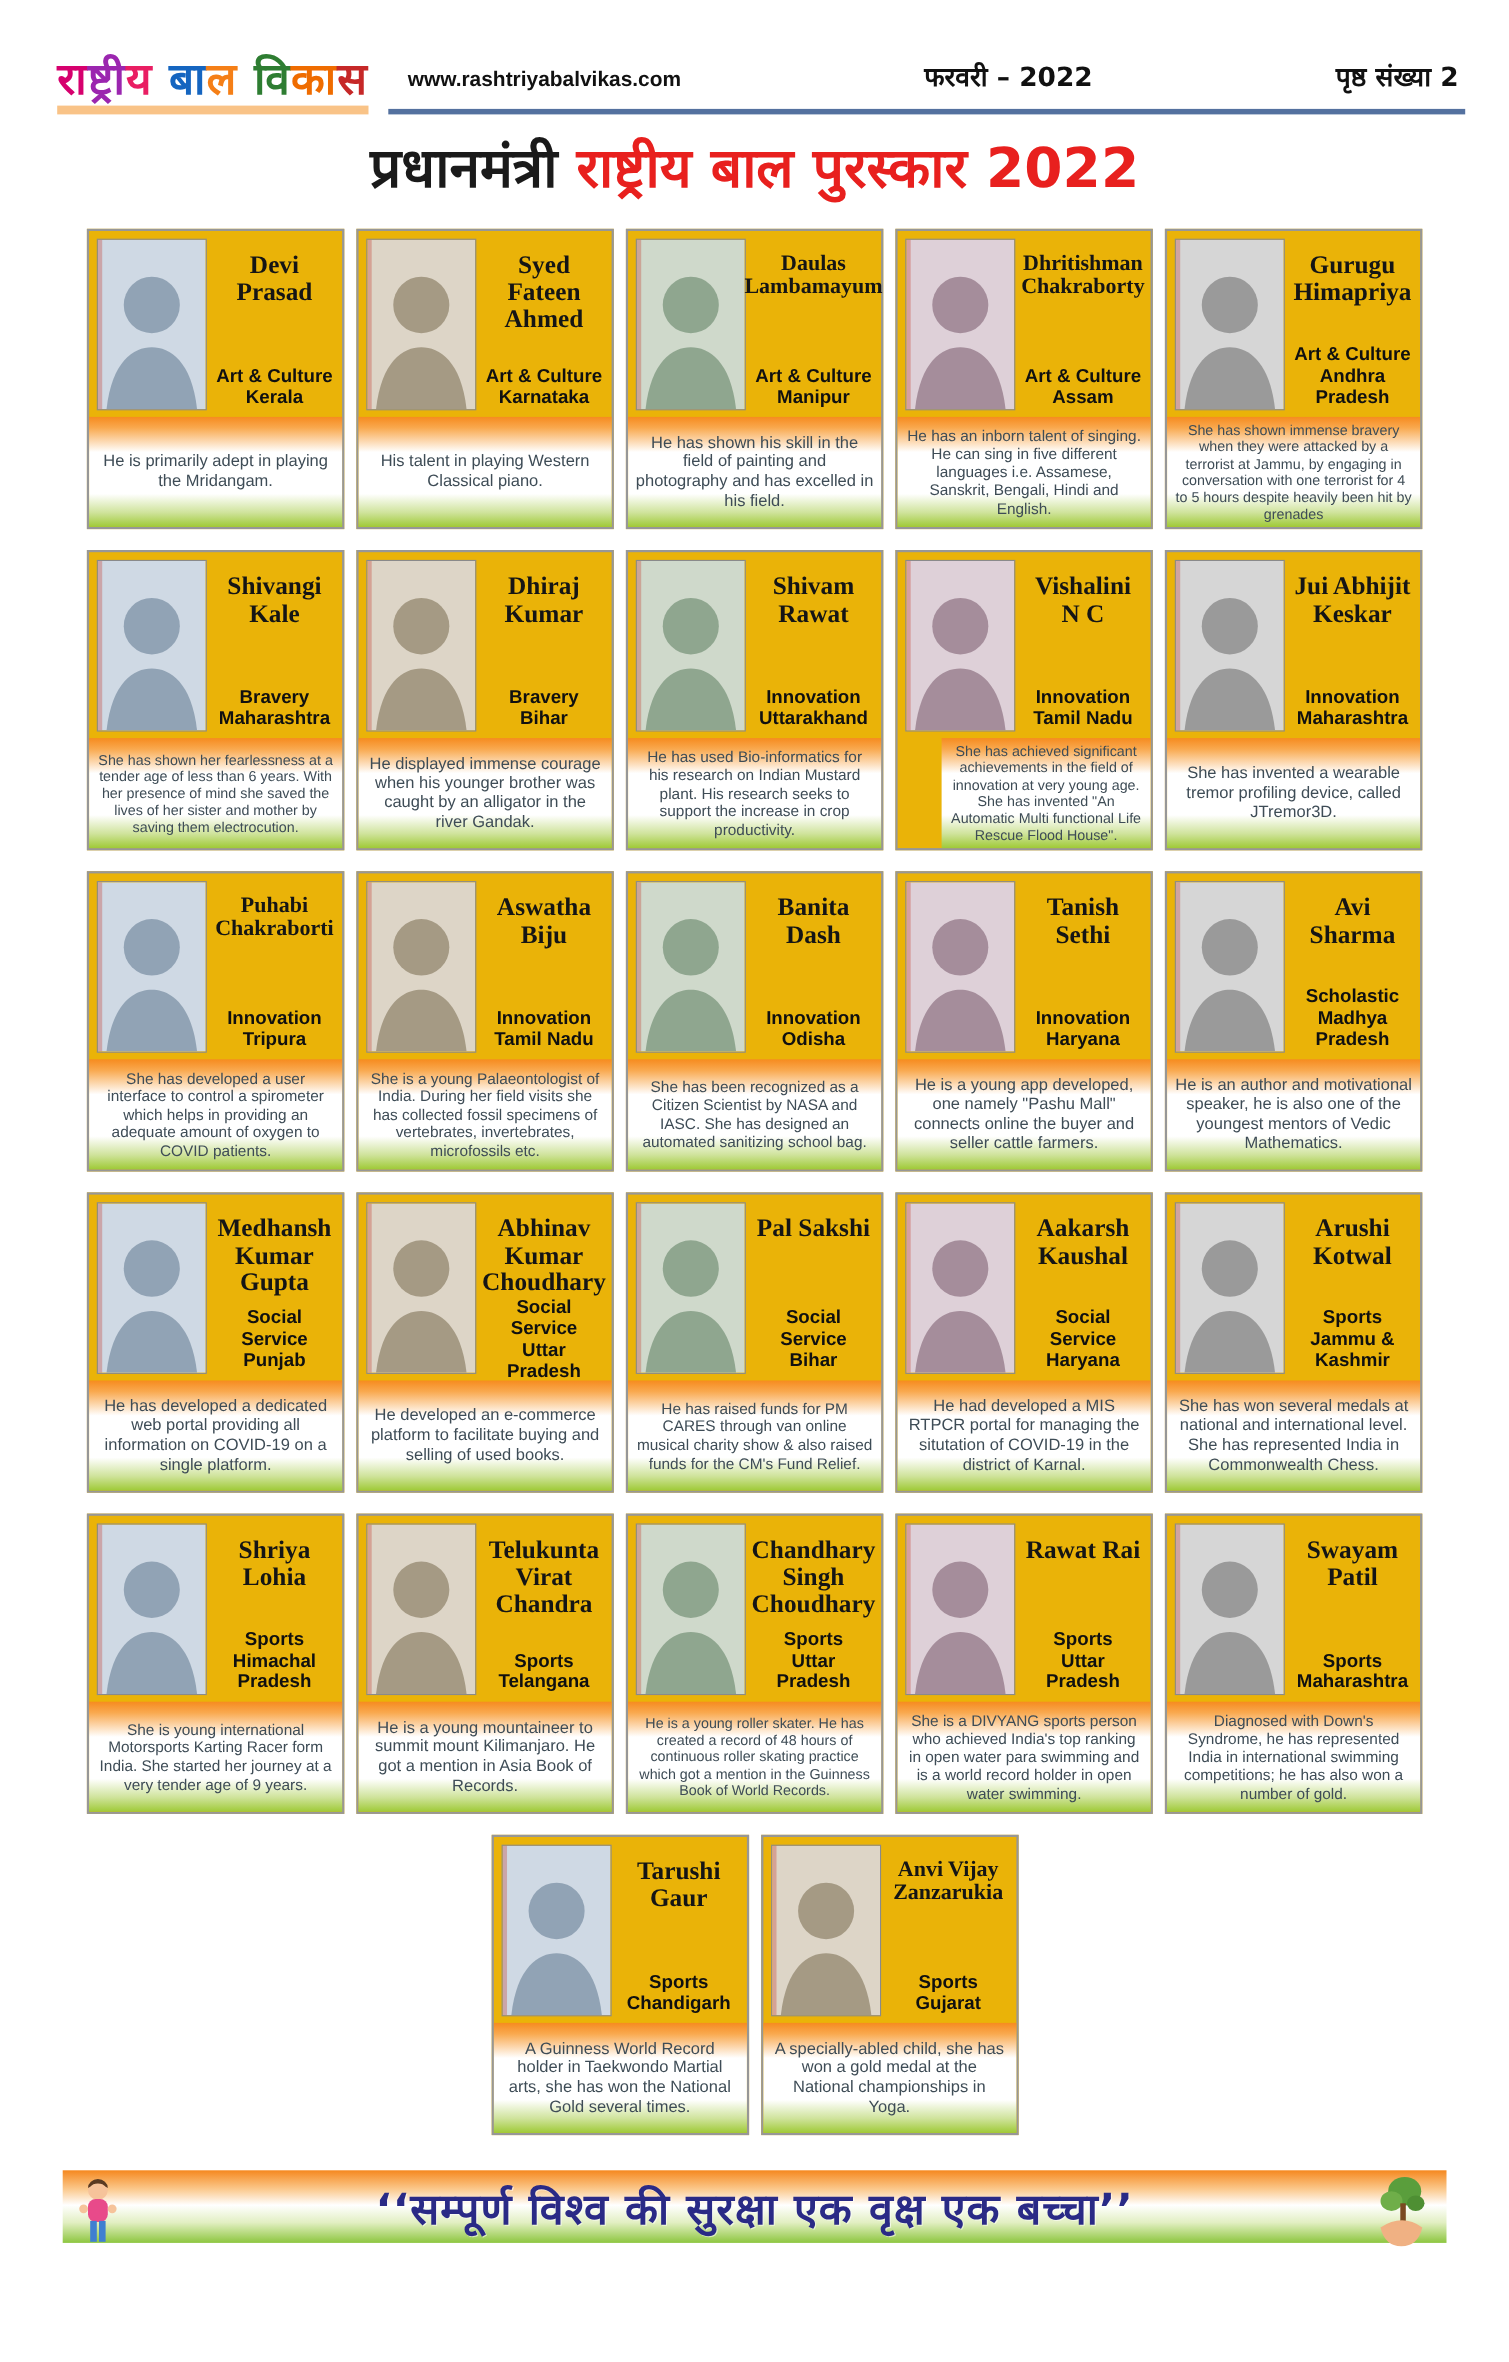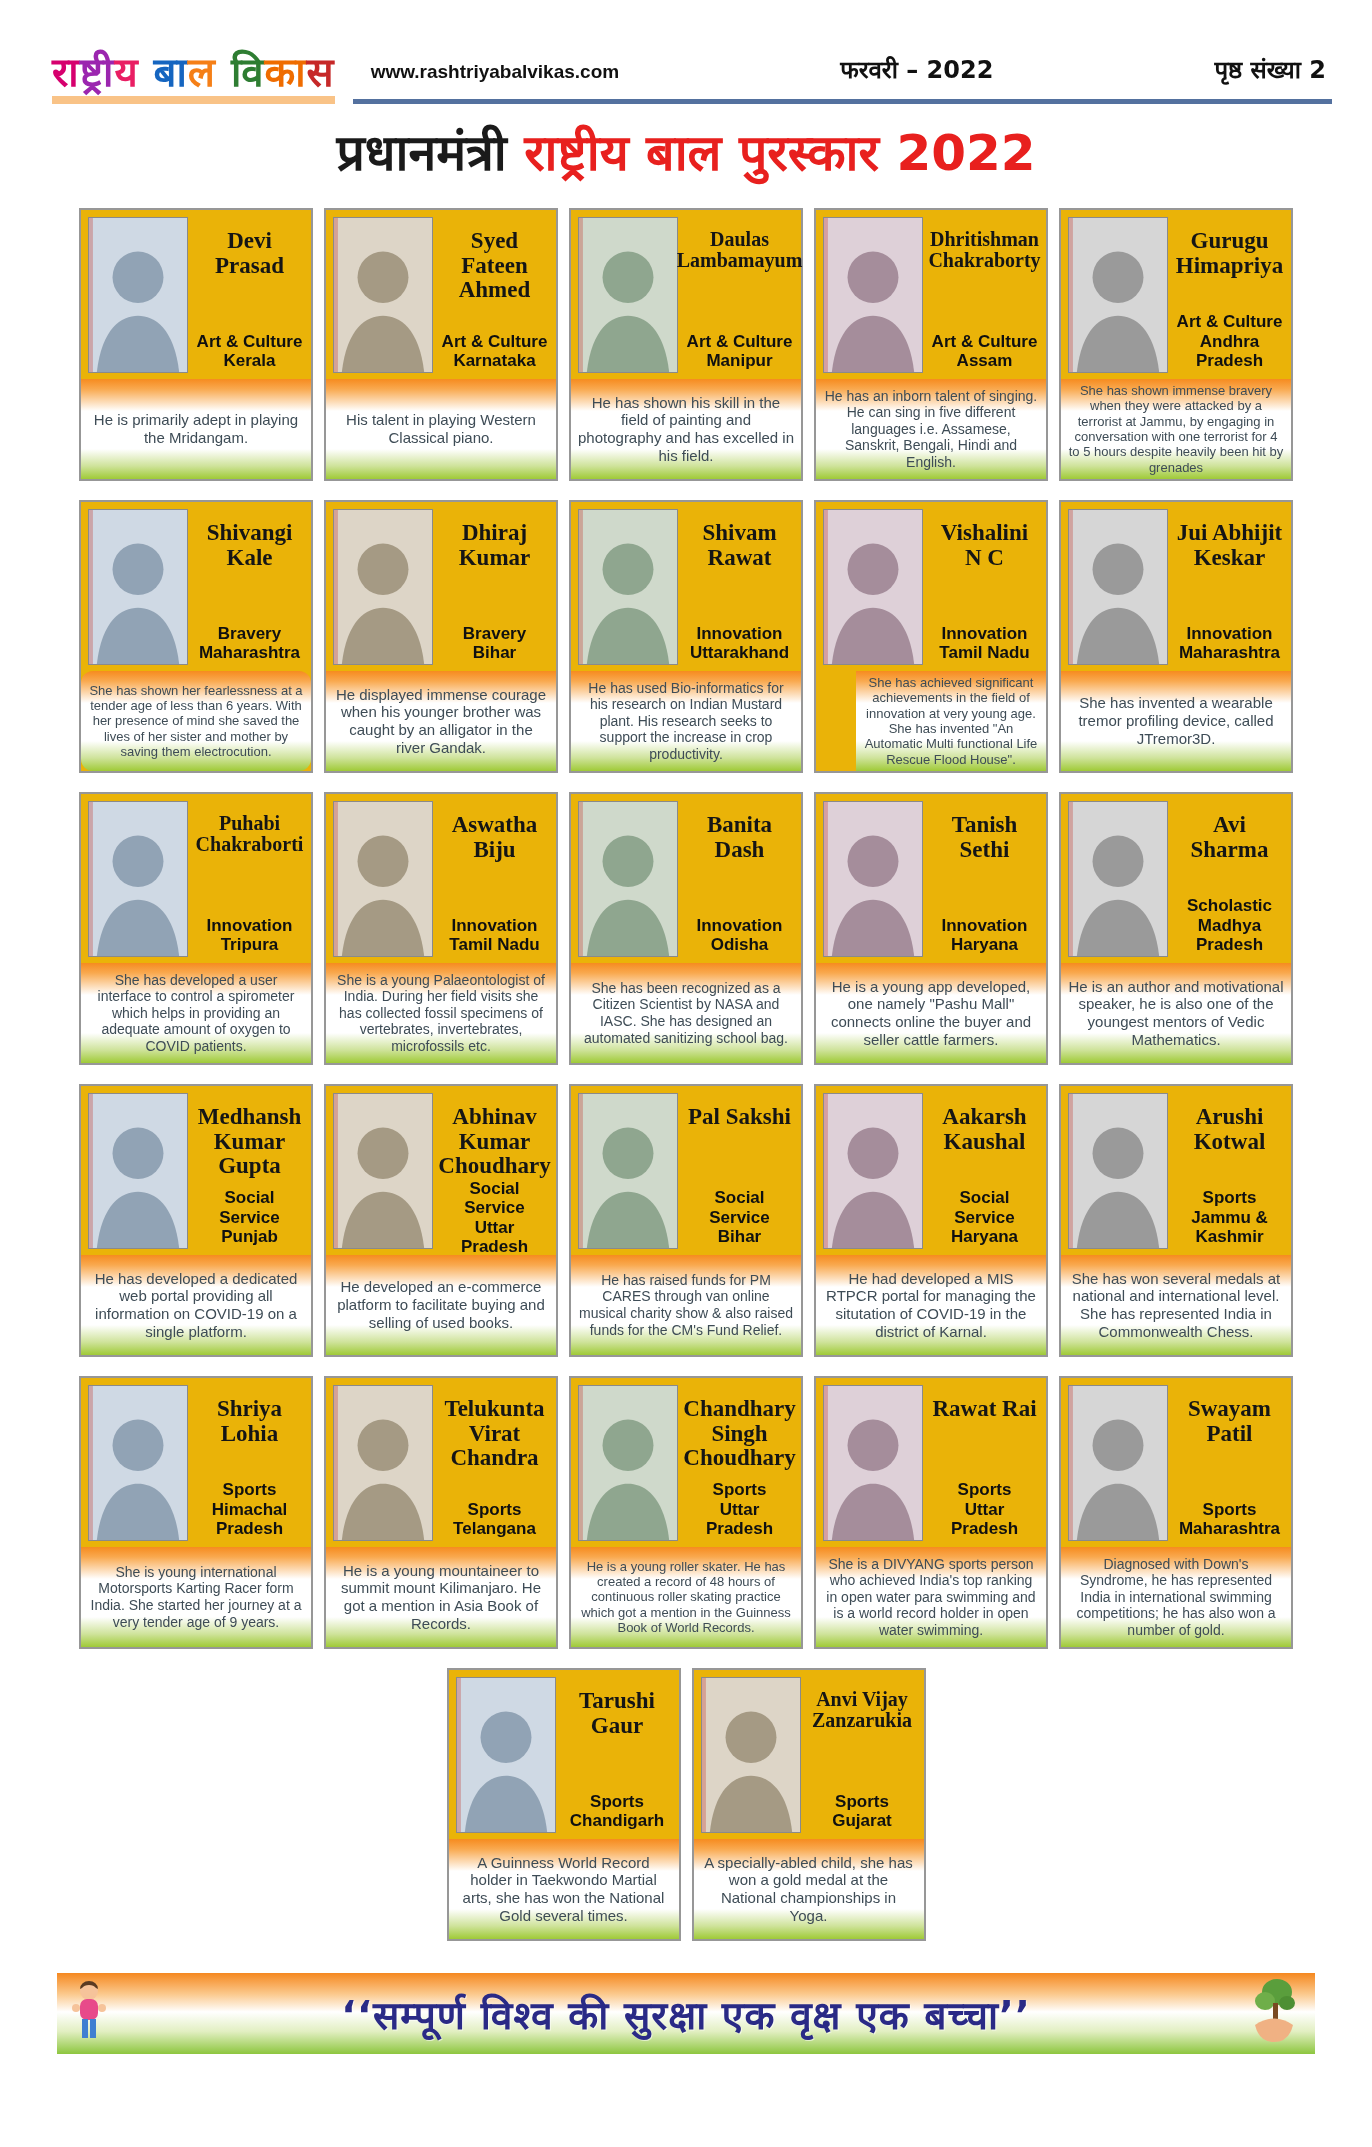--- a/index.html
+++ b/index.html
@@ -42,21 +42,21 @@
   .catstate{font-weight:bold;font-size:17px;line-height:1.15;color:#101010;padding-bottom:2px;}
   .card-desc{
     flex:1;display:flex;flex-direction:column;justify-content:center;
     text-align:center;color:#3e4c56;padding:2px 7px;font-size:15px;line-height:1.18;
     background:linear-gradient(180deg,#f68b1f 0px,#f9a94f 10px,#ffffff 32px,
                #ffffff calc(100% - 30px),#cfe39b calc(100% - 13px),#9fca37 100%);
   }
 
   
   .footer-banner{
-    position:relative;margin:32px 57px 0 57px;height:81px;
+    position:relative;margin:32px 57px 0 57px;height:66px;
     background:linear-gradient(180deg,#f5881f 0%,#fbc98d 26%,#ffffff 48%,#e2efc2 72%,#8dc63f 100%);
     display:flex;align-items:center;justify-content:center;
   }
   .footer-quote{
     font-size:39px;font-weight:bold;color:#2a2a86;letter-spacing:1px;
     text-shadow:1px 1px 0 rgba(255,255,255,0.55);white-space:nowrap;
   }
   .banner-art-left{position:absolute;left:10px;top:6px;}
   .banner-art-right{position:absolute;right:12px;top:4px;}
 </style>
@@ -194,21 +194,21 @@
         </svg>
       </div>
       <div class="card-info">
         <div class="name">Shivangi Kale</div>
         <div class="catstate">
           <div>Bravery</div>
           <div>Maharashtra</div>
         </div>
       </div>
     </div>
-    <div class="card-desc" style="font-size: 13px; border-radius: 12px;">She has shown her fearlessness at a tender age of less than 6 years. With her presence of mind she saved the lives of her sister and mother by saving them electrocution.</div>
+    <div class="card-desc" style="font-size: 13px;">She has shown her fearlessness at a tender age of less than 6 years. With her presence of mind she saved the lives of her sister and mother by saving them electrocution.</div>
   </div>
       <div class="card">
     <div class="card-top">
       <div class="photo">
         <svg viewBox="0 0 100 156" preserveAspectRatio="none">
           <rect class="ph-bg" x="0" y="0" width="100" height="156" fill="#ddd5c7"></rect>
           <rect x="0" y="0" width="4" height="156" fill="rgba(197,48,34,0.30)"></rect>
           <circle class="ph-fg" cx="50" cy="60" r="26" fill="#a59a84"></circle>
           <path class="ph-fg" d="M8,156 C13,112 33,99 50,99 C67,99 87,112 92,156 Z" fill="#a59a84"></path>
         </svg>

